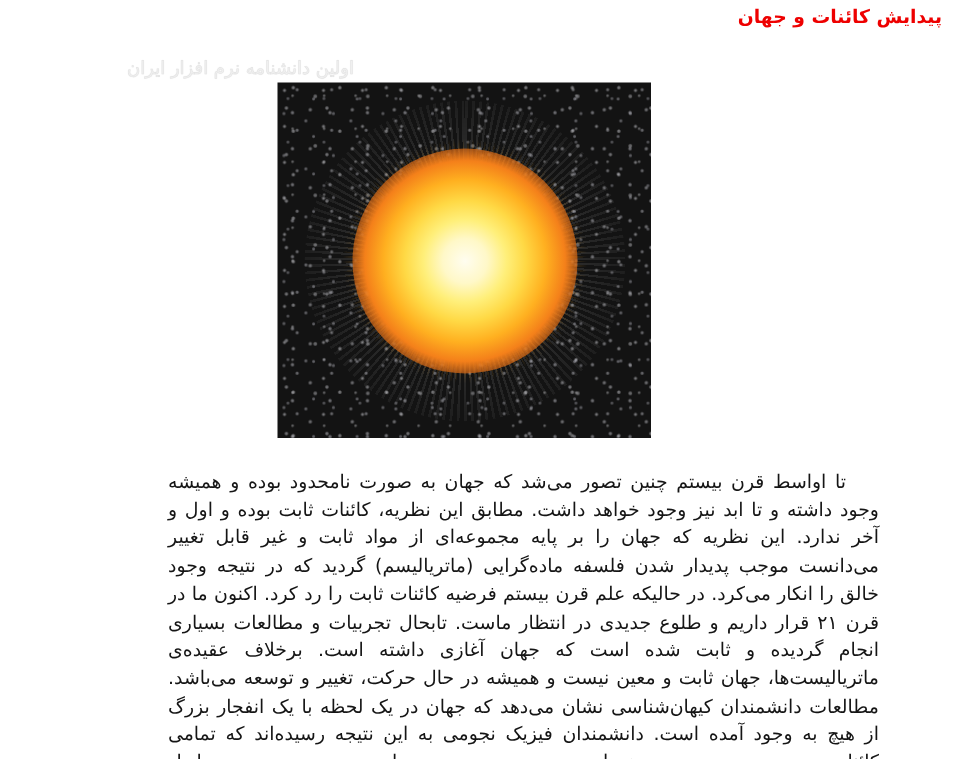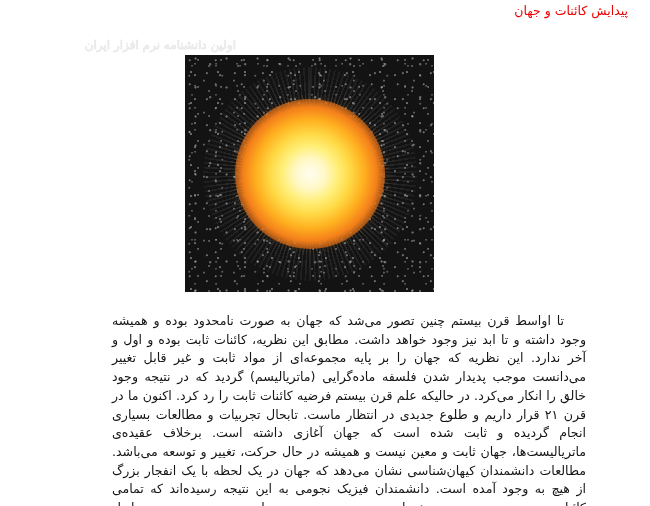--- a/index.html
+++ b/index.html
@@ -16,21 +16,21 @@
     font-family: "DejaVu Sans", "Liberation Sans", sans-serif;
   }
 
   
   .page-title {
     position: absolute;
     top: 3px;
     right: 22px;
     color: #ee0000;
     font-size: 12.5px;
-    font-weight: normal;
+    font-weight: bold;
     letter-spacing: 0;
     line-height: 16px;
     direction: rtl;
     white-space: nowrap;
     margin-left: 24px;
   }
 
   
   .watermark {
     position: absolute;

